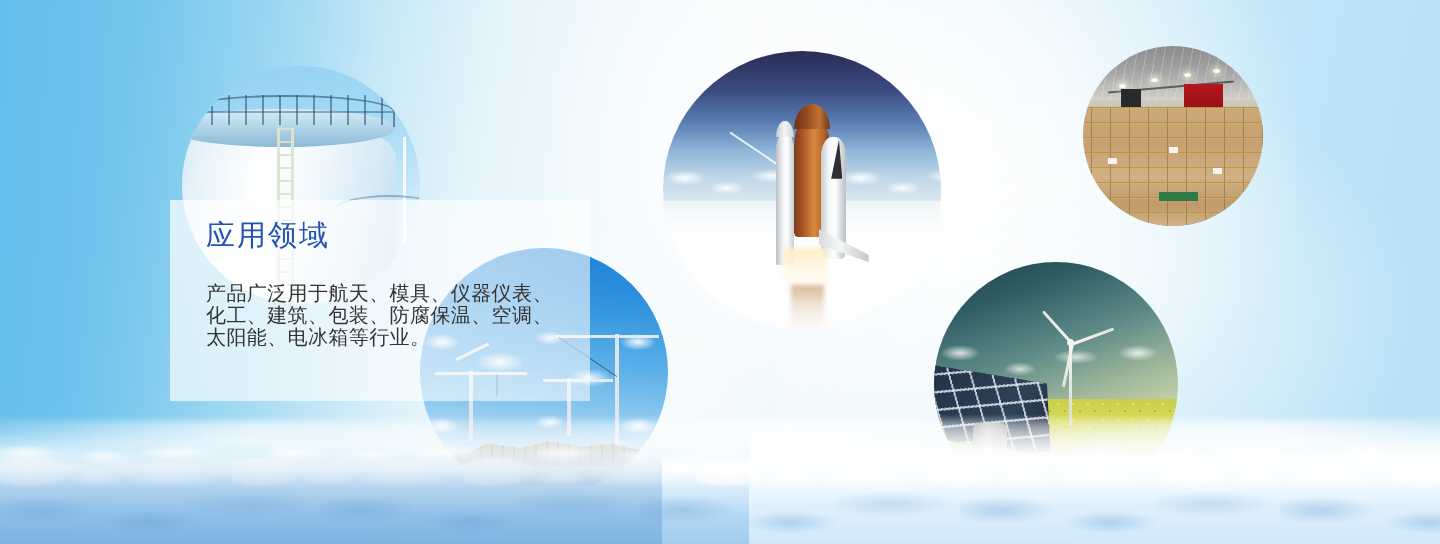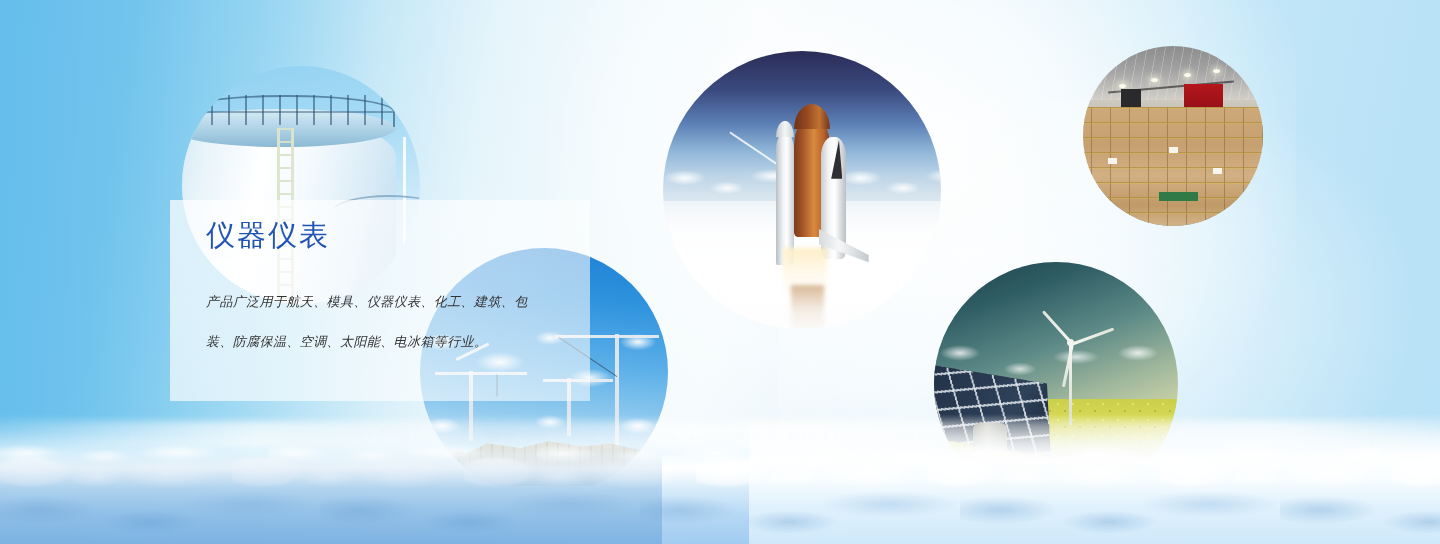--- a/index.html
+++ b/index.html
@@ -352,23 +352,22 @@
     background:linear-gradient(135deg, rgba(255,255,255,.72) 0%, rgba(255,255,255,.62) 55%, rgba(255,255,255,.55) 100%);
   }
   .panel-title{
     position:absolute;left:36px;top:21px;
     font-size:29px;line-height:1;letter-spacing:2px;
     font-weight:400;color:#2254b4;
     text-shadow:0 1px 0 rgba(255,255,255,.85);
   }
   .panel-desc{
     position:absolute;left:36px;top:82px;width:348px;
-    font-size:13px;line-height:40px;letter-spacing:.4px;
+    font-size:20px;line-height:22px;letter-spacing:.4px;
     color:#333333;
-    font-style:italic;
   }
 </style>
 </head>
 <body>
 
 <div class="banner">
 
   <div class="sky-base"></div>
   <div class="sky-left-deep"></div>
   <div class="sky-glow"></div>
@@ -473,17 +472,17 @@
     <div class="cloud-haze"></div>
     <div class="cloud-haze right"></div>
     <div class="cloud-streak"></div>
     <div class="cloud-ridge ridge-b"></div>
     <div class="cloud-ridge ridge-a"></div>
     <div class="cloud-ridge ridge-shadow"></div>
     <div class="deep-blue-wash"></div>
   </div>
 
   <div class="text-panel">
-    <div class="panel-title">仪器仪表</div>
+    <div class="panel-title">应用领域</div>
     <div class="panel-desc">产品广泛用于航天、模具、仪器仪表、化工、建筑、包装、防腐保温、空调、太阳能、电冰箱等行业。</div>
   </div>
 
 </div>
 
 </body></html>

